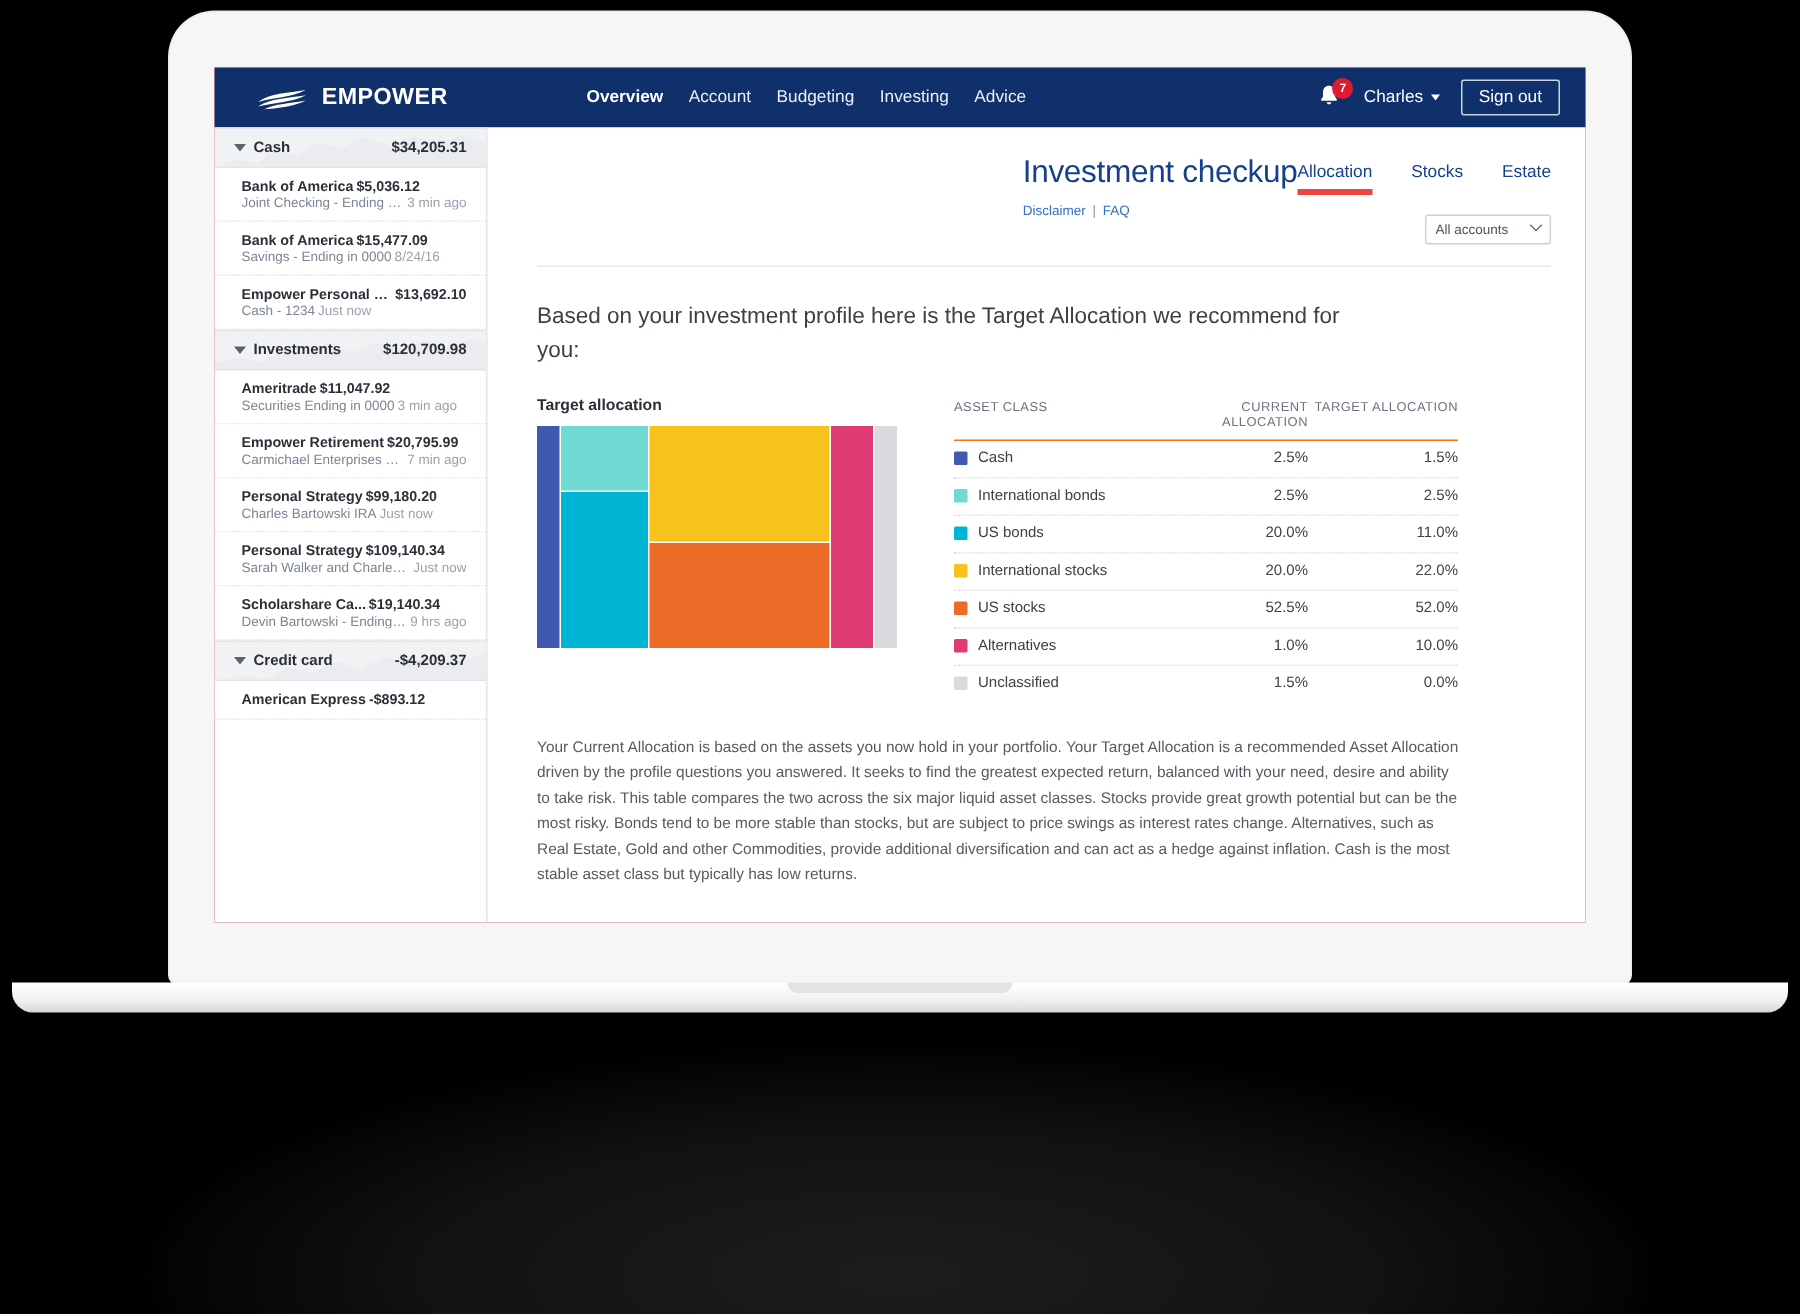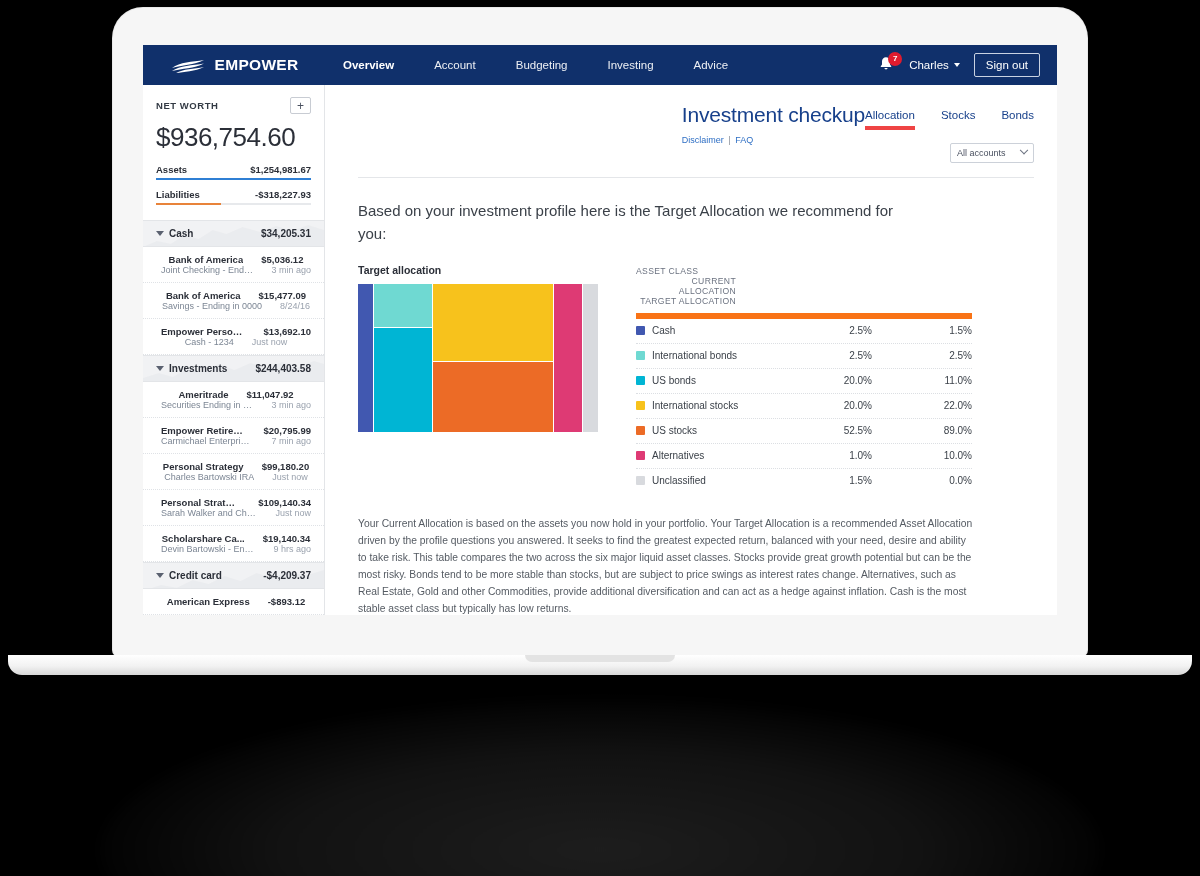--- a/index.html
+++ b/index.html
@@ -93,22 +93,22 @@
     font-size: 15.5px;
     font-weight: bold;
     letter-spacing: 0.3px;
     color: #fff;
   }
   #brand-mark { display: block; }
 
   #nav-links {
     display: flex;
     align-items: center;
-    gap: 40px;
-    margin-left: 18px;
+    gap: 17px;
+    margin-left: 66px;
   }
   .nav-link {
     font-size: 11.5px;
     color: #ffffff;
     text-decoration: none;
     white-space: nowrap;
     opacity: 0.92;
   }
   .nav-link.active { font-weight: bold; opacity: 1; }
 
@@ -257,23 +257,23 @@
     position: relative; z-index: 1;
   }
 
   .acct-row {
     padding: 7px 13px 7px 18px;
     border-bottom: 1px dotted #dfe2e6;
     background: #fff;
   }
   .acct-line {
     display: flex;
-    justify-content: center;
+    justify-content: flex-start;
     align-items: baseline;
-    gap: 18px;
+    gap: 2px;
   }
   .acct-name {
     font-size: 9.5px;
     font-weight: bold;
     color: #2b2f38;
     white-space: nowrap;
     overflow: hidden;
     text-overflow: ellipsis;
   }
   .acct-bal {
@@ -395,23 +395,22 @@
   .tile { position: absolute; }
 
   
   #alloc-table { flex: 1; max-width: 336px; padding-top: 2px; }
   #alloc-head {
     display: flex;
     font-size: 8.6px;
     letter-spacing: 0.35px;
     color: #6b7280;
     padding-bottom: 7px;
-    border-bottom: 6px solid #f97316;
+    border-bottom: 1px solid #f97316;
     text-transform: uppercase;
-    flex-direction: column;
   }
   .col-class { flex: 1; }
   .col-cur { width: 100px; text-align: right; }
   .col-tgt { width: 100px; text-align: right; }
 
   .alloc-row {
     display: flex;
     align-items: center;
     font-size: 10px;
     color: #3b4149;
@@ -479,41 +478,20 @@
         </div>
 
         <button id="signout-btn">Sign out</button>
       </div>
     </div>
 
     <div id="app-body">
 
       <div id="sidebar">
 
-        <div id="networth-block">
-          <div id="networth-head">
-            <span id="networth-label">NET WORTH</span>
-            <button id="networth-add">+</button>
-          </div>
-          <div id="networth-value">$936,754.60</div>
-
-          <div class="nw-row">
-            <span class="nw-name">Assets</span>
-            <span class="nw-amt">$1,254,981.67</span>
-          </div>
-          <div class="nw-bar assets"></div>
-
-          <div class="nw-row">
-            <span class="nw-name">Liabilities</span>
-            <span class="nw-amt">-$318,227.93</span>
-          </div>
-          <div class="nw-bar-wrap">
-            <div class="nw-bar liabilities"></div>
-          </div>
-        </div>
 
         <div id="groups-host">
             <div class="group-row">
               <svg class="group-spark" viewBox="0 0 182 34" preserveAspectRatio="none">
                 <path d="M0,26 L14,20 L28,23 L42,14 L56,18 L70,9 L84,13 L100,6 L118,11 L134,5 L150,10 L166,4 L182,9 L182,34 L0,34 Z" fill="#e6e8eb"></path>
               </svg>
               <div class="group-left">
                 <span class="tri-down"></span>
                 <span class="group-name">Cash</span>
               </div>
@@ -550,21 +528,21 @@
               </div>
             </div>
             <div class="group-row">
               <svg class="group-spark" viewBox="0 0 182 34" preserveAspectRatio="none">
                 <path d="M0,22 L16,17 L30,21 L46,12 L60,16 L76,8 L92,14 L108,7 L124,12 L140,6 L156,11 L172,5 L182,8 L182,34 L0,34 Z" fill="#e6e8eb"></path>
               </svg>
               <div class="group-left">
                 <span class="tri-down"></span>
                 <span class="group-name">Investments</span>
               </div>
-              <span class="group-amt">$244,403.58</span>
+              <span class="group-amt">$120,709.98</span>
             </div>
             <div class="acct-row">
               <div class="acct-line">
                 <span class="acct-name">Ameritrade</span>
                 <span class="acct-bal">$11,047.92</span>
               </div>
               <div class="acct-line">
                 <span class="acct-sub">Securities Ending in 0000</span>
                 <span class="acct-time">3 min ago</span>
               </div>
@@ -637,21 +615,21 @@
               <a href="#">Disclaimer</a>
               <span class="sep">|</span>
               <a href="#">FAQ</a>
             </div>
           </div>
 
           <div>
             <div id="tabs">
               <div class="tab active">Allocation</div>
               <div class="tab">Stocks</div>
-              <div class="tab">Bonds</div>
+              <div class="tab">Estate</div>
             </div>
             <div id="accounts-select">
               <span>All accounts</span>
               <span class="chev"></span>
             </div>
           </div>
         </div>
 
         <div id="head-rule"></div>
 
@@ -710,21 +688,21 @@
                   </div>
                   <div class="col-cur">20.0%</div>
                   <div class="col-tgt">22.0%</div>
                 </div>
                 <div class="alloc-row">
                   <div class="col-class">
                     <span class="swatch" style="background: rgb(236, 107, 38);"></span>
                     <span>US stocks</span>
                   </div>
                   <div class="col-cur">52.5%</div>
-                  <div class="col-tgt">89.0%</div>
+                  <div class="col-tgt">52.0%</div>
                 </div>
                 <div class="alloc-row">
                   <div class="col-class">
                     <span class="swatch" style="background: rgb(222, 58, 116);"></span>
                     <span>Alternatives</span>
                   </div>
                   <div class="col-cur">1.0%</div>
                   <div class="col-tgt">10.0%</div>
                 </div>
                 <div class="alloc-row">

